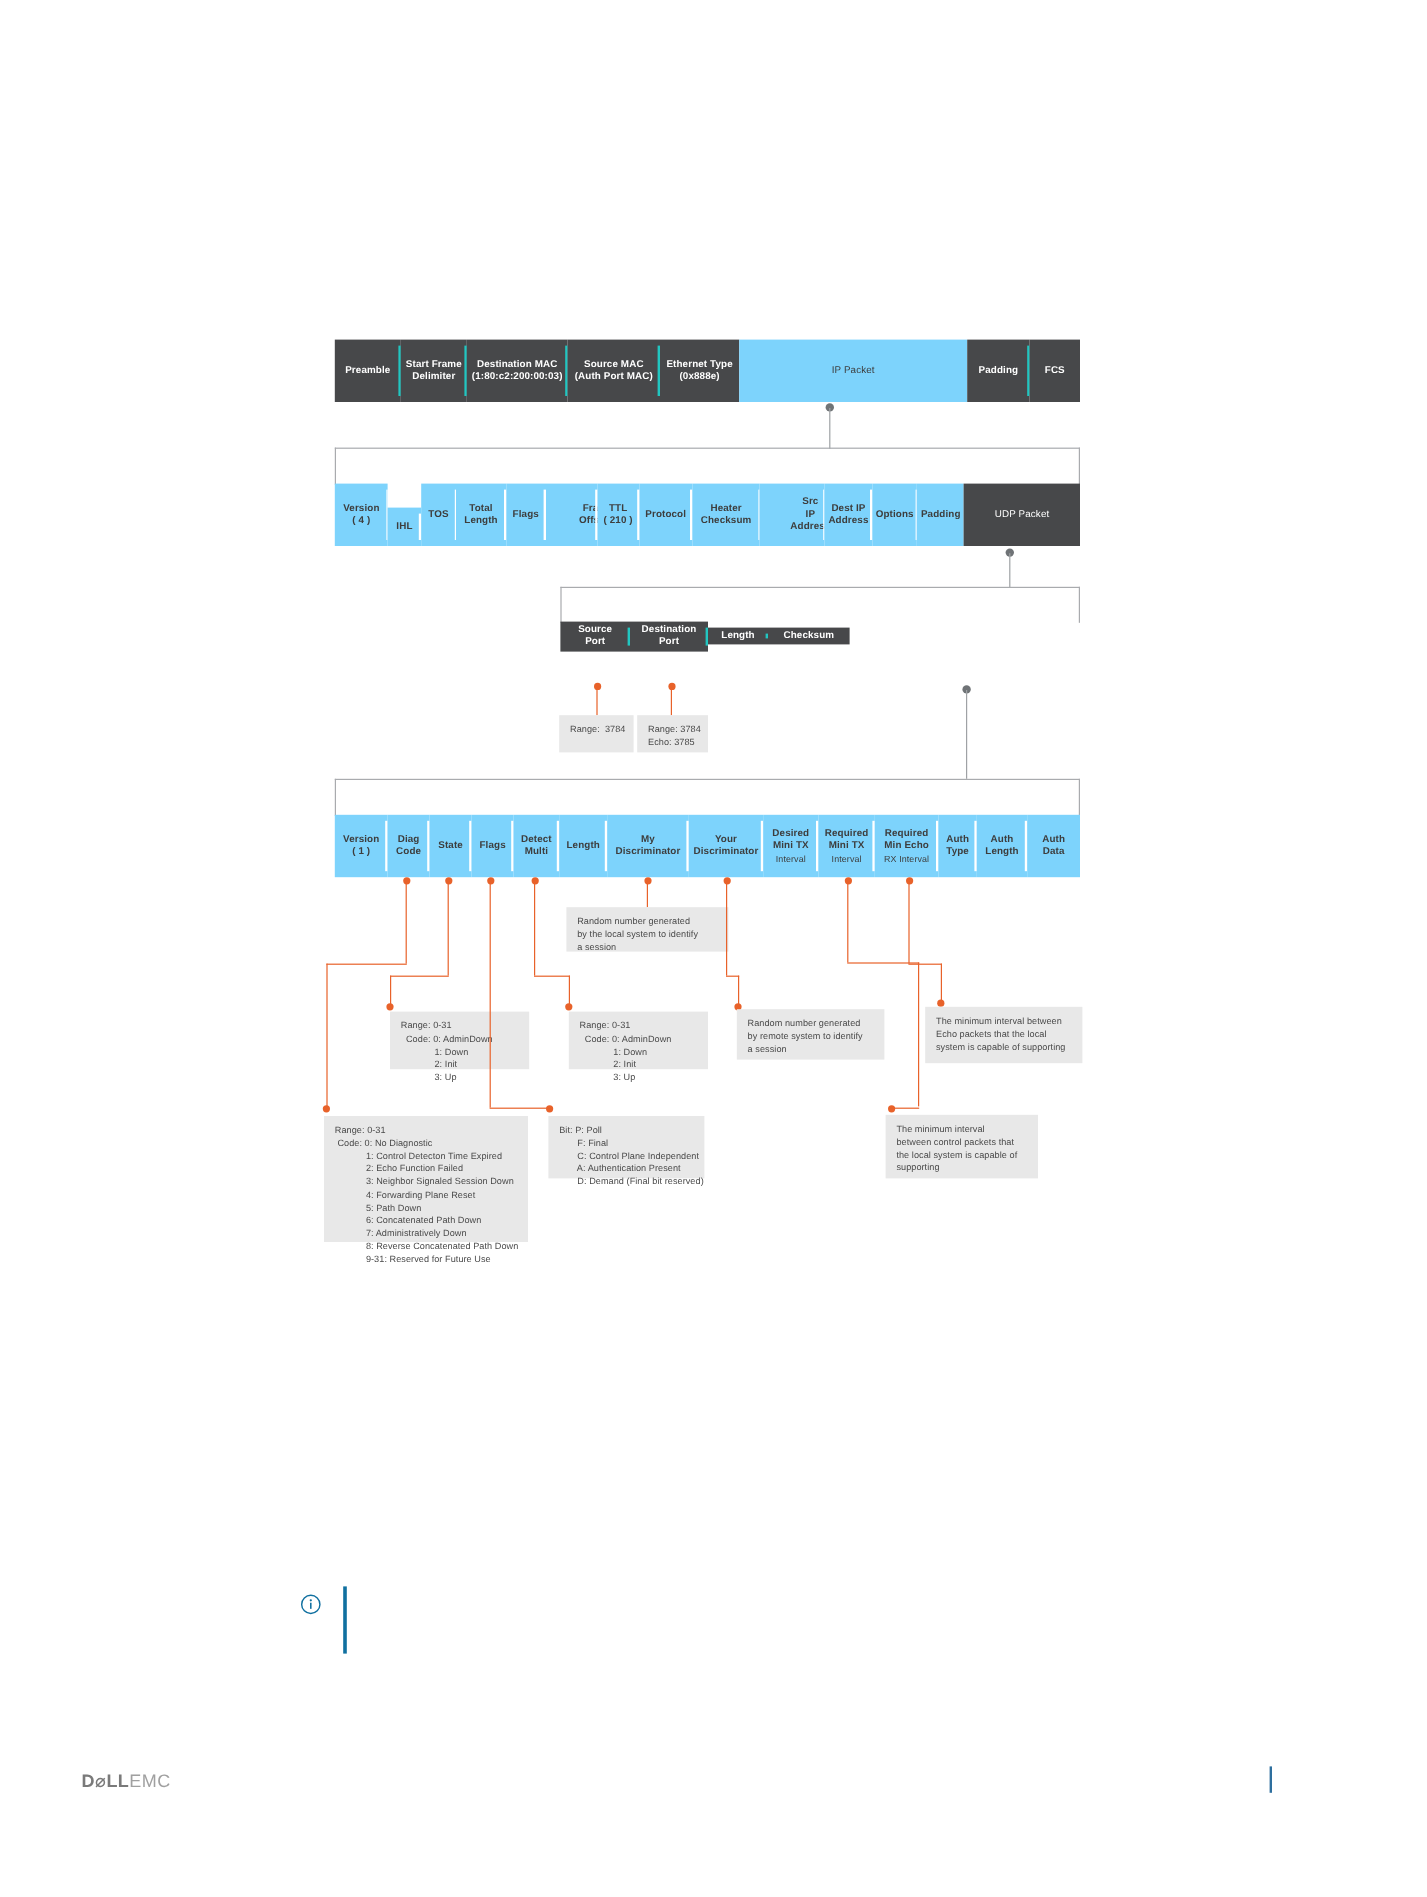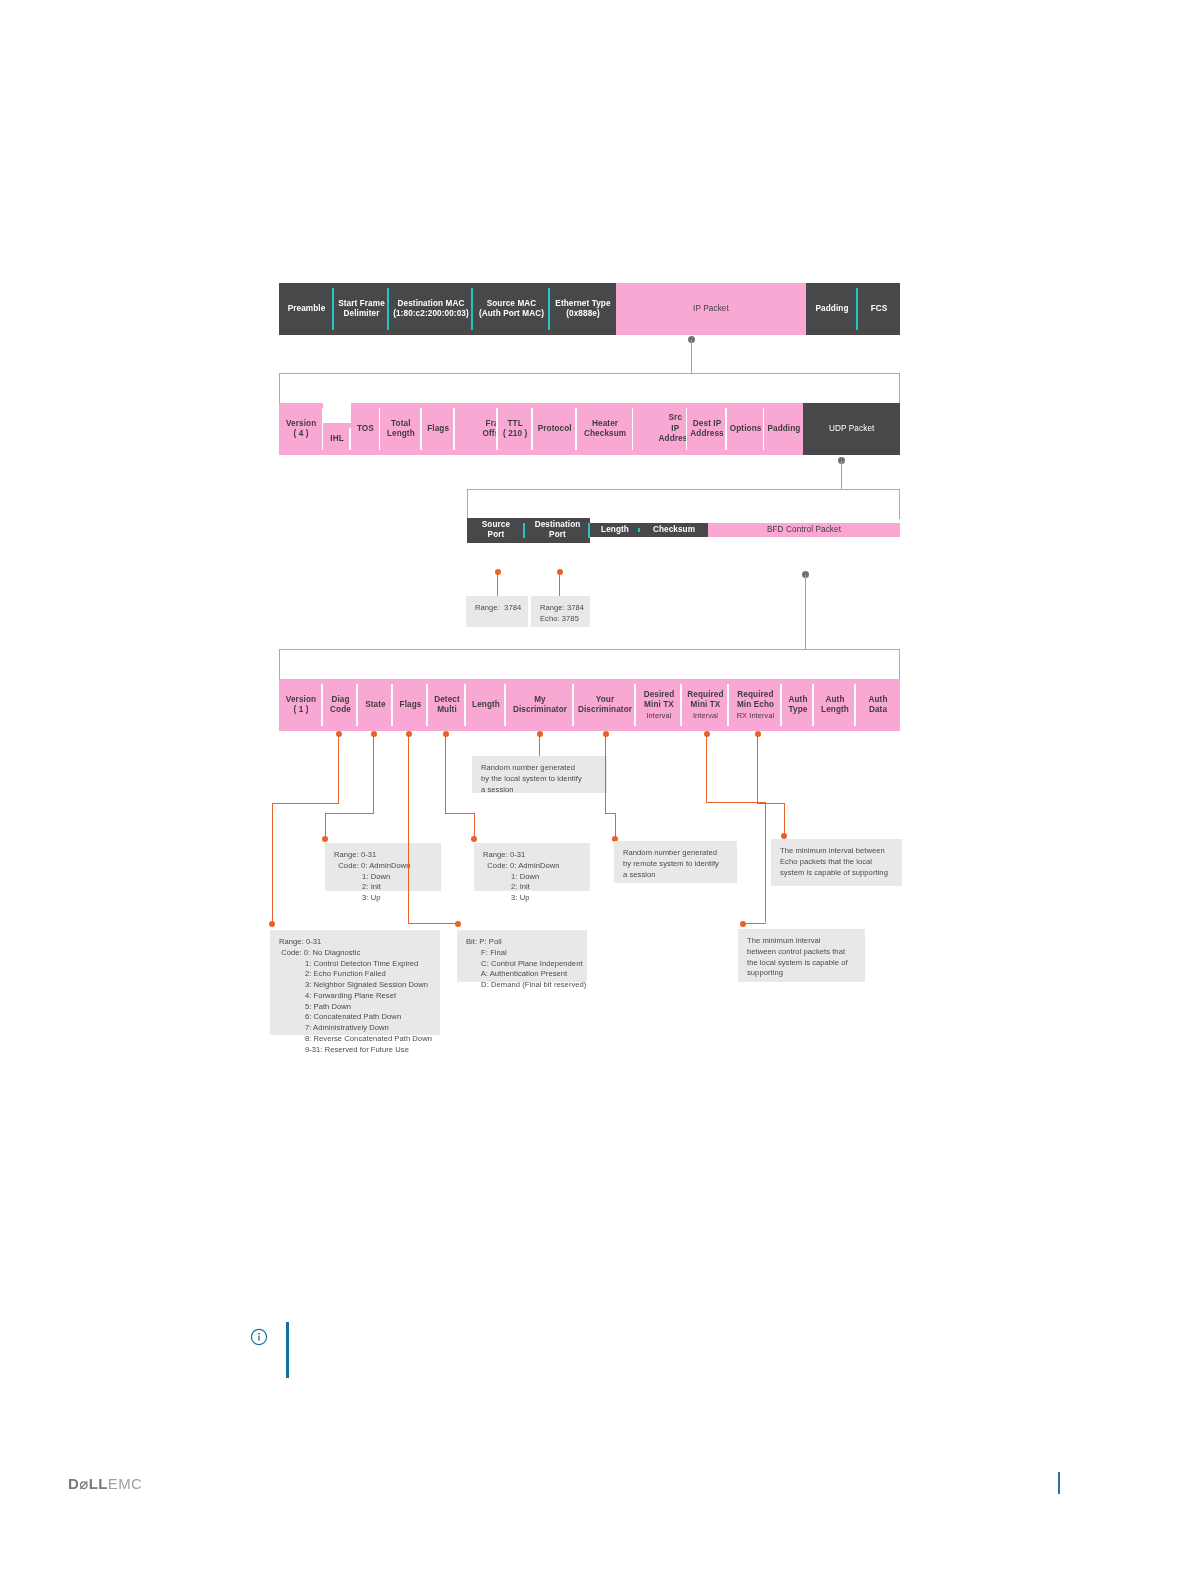--- a/index.html
+++ b/index.html
@@ -14,21 +14,21 @@
   .row{position:absolute;display:flex;align-items:stretch;box-sizing:border-box;}
   .cell{
     position:relative;display:flex;flex-direction:column;align-items:center;
     justify-content:center;text-align:center;box-sizing:border-box;
     font-size:8.2px;font-weight:bold;line-height:1.28;letter-spacing:.1px;
     padding:2px 3px;
   }
   .cell .l2{font-weight:bold;}
   .cell .l3{font-weight:normal;font-size:7.4px;}
   .dark{background:#47484a;color:#ffffff;}
-  .cyan{background:#f9a8d4;color:#3d3d3d;}
+  .cyan{background:#7dd3fc;color:#3d3d3d;}
   .cell.sep-dark::after{
     content:"";position:absolute;right:0;top:5px;bottom:5px;width:1.6px;background:#21c6c1;
   }
   .cell.sep-cyan::after{
     content:"";position:absolute;right:0;top:5px;bottom:5px;width:1.6px;background:#ffffff;
   }
   .cell.soft{font-weight:normal;}
 
   
   .bracket{position:absolute;box-sizing:border-box;border:1px solid #a9abae;border-bottom:none;}
@@ -164,23 +164,20 @@
     </div>
     <div class="cell dark sep-dark" style="width:65px;">
       <span class="l1">Destination</span>
       <span class="l2">Port</span>
     </div>
     <div class="cell dark sep-dark" style="width:50px;">
       <span class="l1">Length</span>
     </div>
     <div class="cell dark" style="width:68px;">
       <span class="l1">Checksum</span>
-    </div>
-    <div class="cell cyan soft" style="width:192px;">
-      <span class="l1">BFD Control Packet</span>
     </div>
   </div>
 
   <div class="odot" style="left:495px;top:569px;"></div>
   <div class="lead v" style="left:497px;top:573px;height:23px;"></div>
   <div class="note center" style="left:466px;top:596px;width:62px;height:31px;">Range:  3784</div>
 
   <div class="odot" style="left:557px;top:569px;"></div>
   <div class="lead v" style="left:559px;top:573px;height:23px;"></div>
   <div class="note" style="left:531px;top:596px;width:59px;height:31px;">Range: 3784

